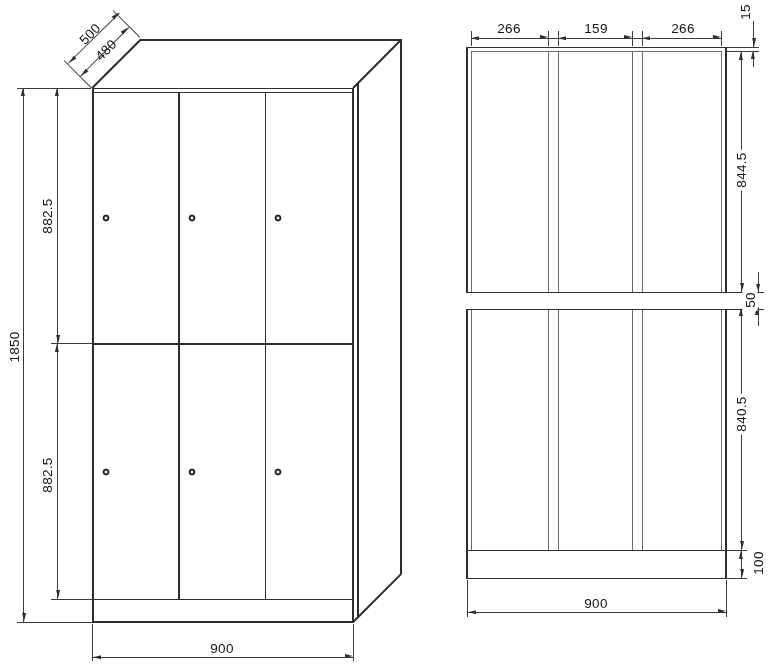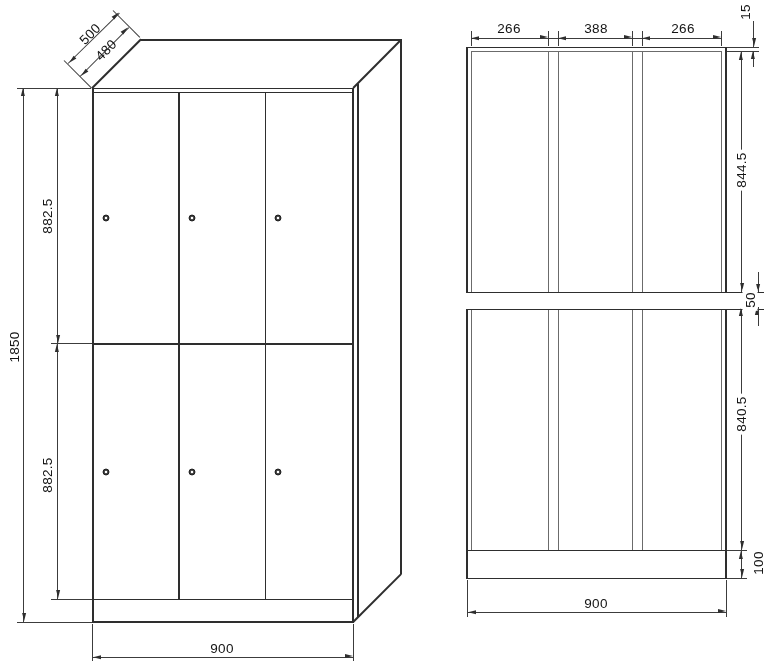--- a/index.html
+++ b/index.html
@@ -157,21 +157,21 @@
   <div class="arr a-d" style="left:749.2px;top:289.9px;"></div>
   <div class="arr a-u" style="left:749.2px;top:304.4px;"></div>
   <div class="arr a-u" style="left:732.5px;top:304.9px;"></div>
   <div class="arr a-d" style="left:732.5px;top:547.4px;"></div>
   <div class="arr a-u" style="left:732.5px;top:547.9px;"></div>
   <div class="arr a-d" style="left:732.5px;top:575.4px;"></div>
   <div class="arr a-l" style="left:458.5px;top:609.4px;"></div>
   <div class="arr a-r" style="left:717.5px;top:609.4px;"></div>
 
   <div class="lbl" style="left:509px;top:28px;">266</div>
-  <div class="lbl" style="left:596px;top:28px;">388</div>
+  <div class="lbl" style="left:596px;top:28px;">159</div>
   <div class="lbl" style="left:683px;top:28px;">266</div>
   <div class="lbl v" style="left:745px;top:12px;">15</div>
   <div class="lbl v bg" style="left:741px;top:170px;">844.5</div>
   <div class="lbl v bg" style="left:750px;top:300px;">50</div>
   <div class="lbl v bg" style="left:741px;top:414px;">840.5</div>
   <div class="lbl v" style="left:758px;top:563px;">100</div>
   <div class="lbl" style="left:596px;top:603px;">900</div>
 
 </div>
 

